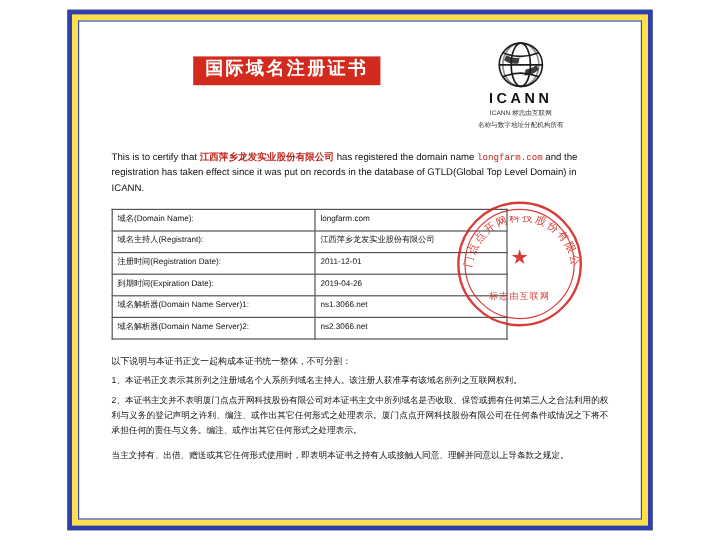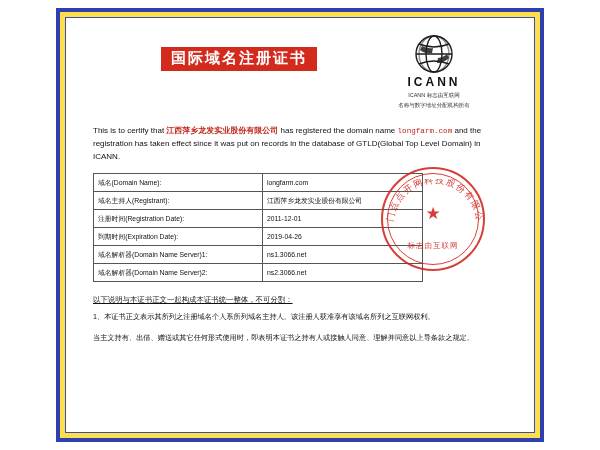--- a/index.html
+++ b/index.html
@@ -205,21 +205,20 @@
   }
 
   
   .terms {
     margin: 12px 18px 0 18px;
   }
   .terms-head {
     font-size: 7.4px;
     color: #111;
     line-height: 1.5;
-    text-decoration: underline;
   }
   .terms-item {
     font-size: 7.2px;
     color: #111;
     line-height: 1.7;
     margin-top: 5px;
     text-align: justify;
   }
   .terms-foot {
     font-size: 7.2px;
@@ -309,19 +308,20 @@
               </text>
             </svg>
             <div class="seal-star">★</div>
             <div class="seal-bottom">标志由互联网</div>
           </div>
         </div>
 
         <div class="terms">
           <div class="terms-head">以下说明与本证书正文一起构成本证书统一整体，不可分割：</div>
           <div class="terms-item">1、本证书正文表示其所列之注册域名个人系所列域名主持人。该注册人获准享有该域名所列之互联网权利。</div>
+          <div class="terms-item">2、本证书主文并不表明厦门点点开网科技股份有限公司对本证书主文中所列域名是否收取、保管或拥有任何第三人之合法利用的权利与义务的登记声明之许利、编注、或作出其它任何形式之处理表示。厦门点点开网科技股份有限公司在任何条件或情况之下将不承担任何的责任与义务。编注、或作出其它任何形式之处理表示。</div>
           <div class="terms-foot">当主文持有、出借、赠送或其它任何形式使用时，即表明本证书之持有人或接触人同意、理解并同意以上导条款之规定。</div>
         </div>
 
       </div>
     </div>
   </div>
 </div>
 
 </body></html>

